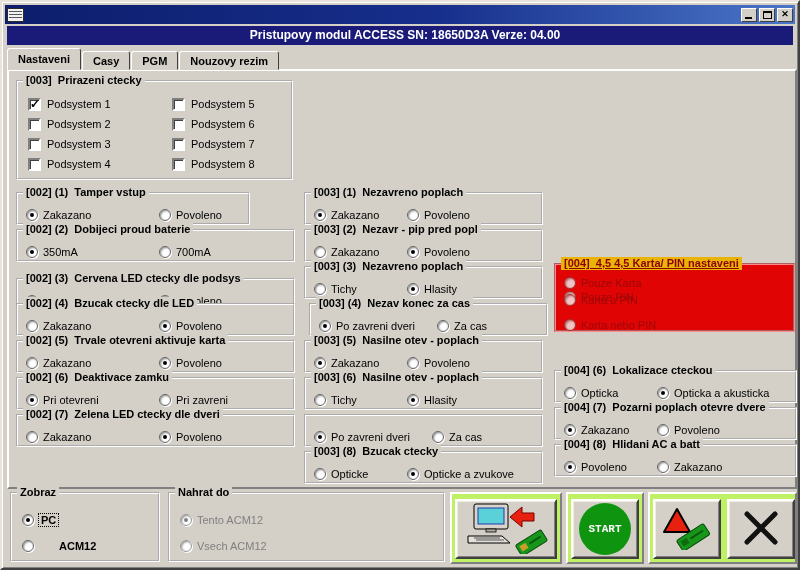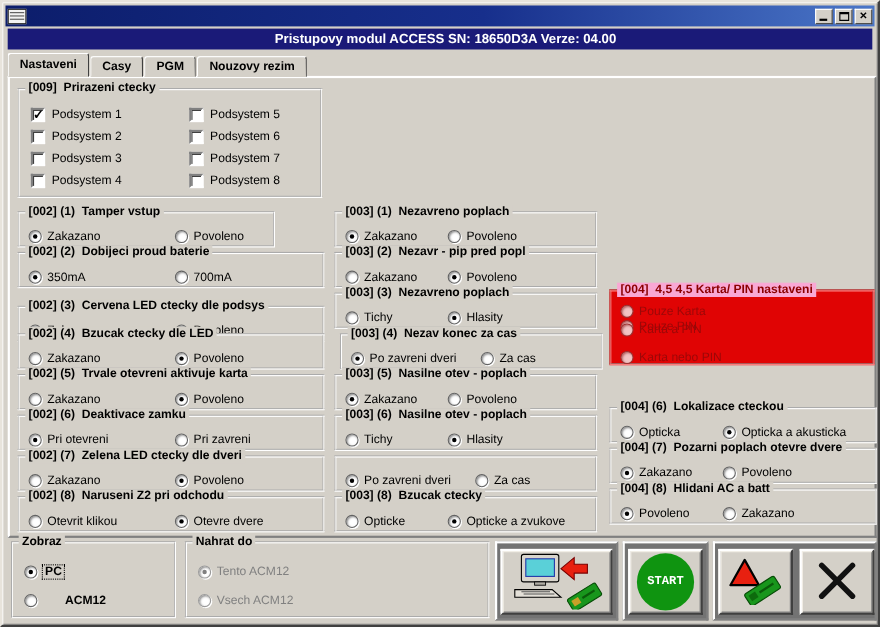--- a/index.html
+++ b/index.html
@@ -54,33 +54,33 @@
   .check{width:13px;height:13px;background:#fff;border:2px solid;border-color:#808080 #fff #fff #808080;
     box-shadow:inset 1px 1px 0 #404040;position:relative;flex:none;}
   .check.on::after{content:"✓";position:absolute;left:0px;top:-3px;font-size:12px;font-weight:bold;color:#000;}
 
   .cbcol{position:absolute;top:12px;}
   .cb-row{display:flex;align-items:center;height:20px;cursor:pointer;}
   .cb-row .lbl{margin-left:6px;}
 
   
   .alert{background:#e00404;border:2px groove #ff8a8a;}
-  .alert .grp-title{background:#f9a8d4;color:#8b0000;}
+  .alert .grp-title{background:#eab308;color:#8b0000;text-decoration:underline;}
   .alert .opt{position:absolute;left:8px;color:#9b0808;}
   .alert .radio{background:#f2c4c4;border-color:#9a3030;box-shadow:inset 1px 1px 2px rgba(120,0,0,.5);}
 
   
   .bgrp .opt{position:absolute;left:10px;}
   .bgrp .lbl{font-weight:bold;}
   .bgrp .opt.dis .lbl{font-weight:normal;color:#808080;}
   .bgrp .opt.dis .radio{border-color:#9a9a9a;}
   .bgrp .opt.dis .radio.on::after{background:#808080;}
   .focus-rect{outline:1px dotted #000;padding:0 2px;}
 
-  .btn-panel{position:absolute;top:490px;height:72px;border:2px solid;border-color:#fff #808080 #808080 #fff;background:#737373;}
+  .btn-panel{position:absolute;top:490px;height:72px;border:2px solid;border-color:#fff #808080 #808080 #fff;background:#bef264;}
   .big-btn{position:absolute;top:5px;height:60px;background:#d4d0c8;border:2px solid;
     border-color:#fff #404040 #404040 #fff;box-shadow:inset 1px 1px 0 #f0ece4, inset -1px -1px 0 #808080;
     display:flex;align-items:center;justify-content:center;cursor:pointer;padding:0;}
   .start-circle{width:52px;height:52px;border-radius:50%;background:#0f9410;color:#fff;
     display:flex;align-items:center;justify-content:center;font-family:"Liberation Mono",monospace;
     font-weight:bold;font-size:11px;letter-spacing:0px;}
 </style>
 </head>
 <body>
 
@@ -108,21 +108,21 @@
   <div class="tabs">
     <div class="tab active">Nastaveni</div>
     <div class="tab">Casy</div>
     <div class="tab">PGM</div>
     <div class="tab">Nouzovy rezim</div>
   </div>
 
   <div class="content-bg"></div>
 
   <div class="grp" style="left:14px;top:78px;width:277px;height:100px;">
-    <span class="grp-title">[009]  Prirazeni ctecky</span>
+    <span class="grp-title">[003]  Prirazeni ctecky</span>
     <div class="cbcol" style="left:10px;">
       <label class="cb-row">
           <span class="check on"></span>
           <span class="lbl">Podsystem 1</span>
         </label>
       <label class="cb-row">
           <span class="check"></span>
           <span class="lbl">Podsystem 2</span>
         </label>
       <label class="cb-row">
@@ -235,33 +235,20 @@
   <div class="grp" style="left:14px;top:412px;width:279px;height:33px;">
     <span class="grp-title">[002] (7)  Zelena LED ctecky dle dveri</span>
     <div class="opts">
         <label class="opt o1">
           <span class="radio"></span>
           <span class="lbl">Zakazano</span>
         </label>
         <label class="opt">
           <span class="radio on"></span>
           <span class="lbl">Povoleno</span>
-        </label>
-      </div>
-  </div>
-  <div class="grp" style="left:14px;top:449px;width:279px;height:33px;">
-    <span class="grp-title">[002] (8)  Naruseni Z2 pri odchodu</span>
-    <div class="opts">
-        <label class="opt o1">
-          <span class="radio"></span>
-          <span class="lbl">Otevrit klikou</span>
-        </label>
-        <label class="opt">
-          <span class="radio on"></span>
-          <span class="lbl">Otevre dvere</span>
         </label>
       </div>
   </div>
 
   <div class="grp mid" style="left:302px;top:190px;width:239px;height:33px;">
     <span class="grp-title">[003] (1)  Nezavreno poplach</span>
     <div class="opts">
         <label class="opt o1">
           <span class="radio on"></span>
           <span class="lbl">Zakazano</span>

